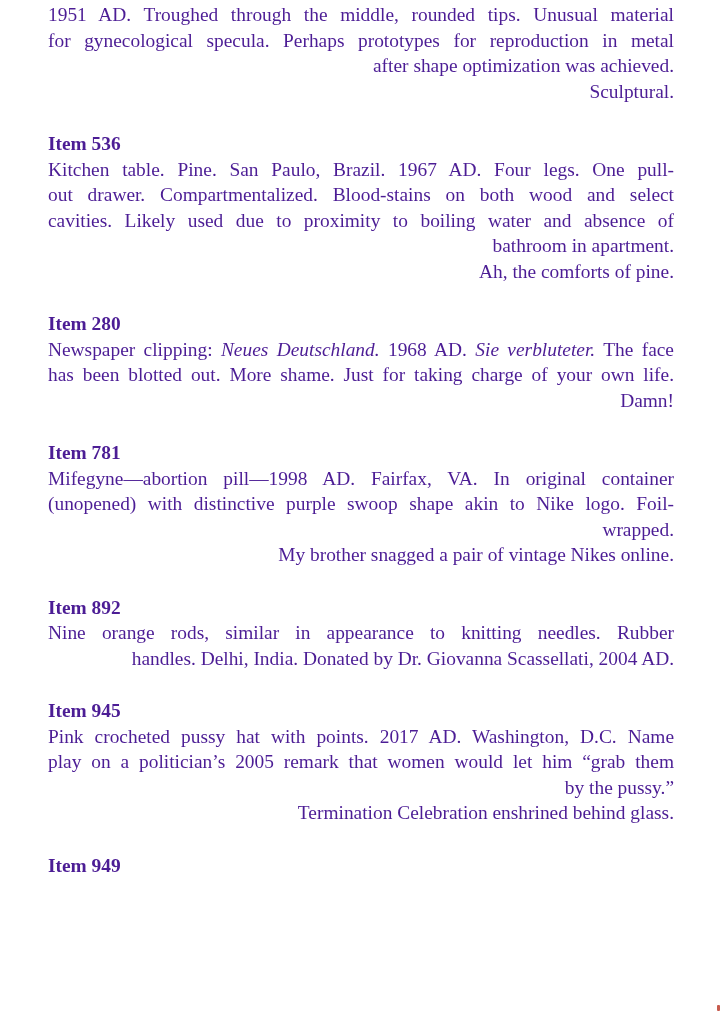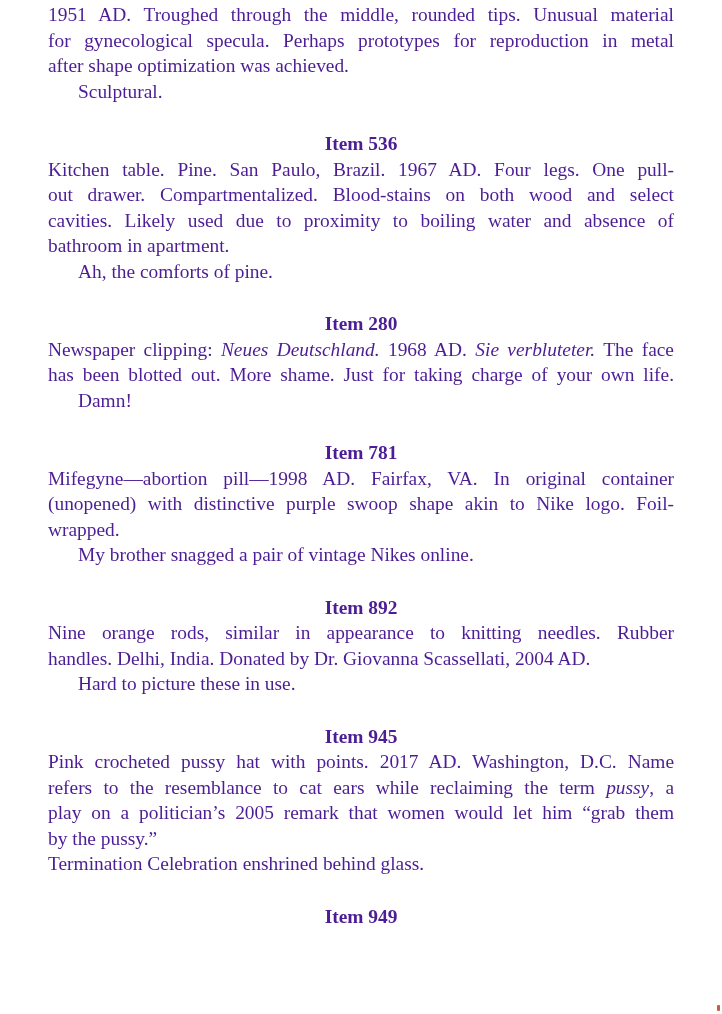--- a/index.html
+++ b/index.html
@@ -24,26 +24,25 @@
     color: #1b1b1b;
   }
   .item-section { margin-top: 27px; }
   .item-section:first-child { margin-top: 0; }
   .item-heading {
     font-size: inherit;
     line-height: inherit;
     font-weight: bold;
     margin: 0;
     padding: 0;
-    text-align: center;
   }
   .para { margin: 0; padding: 0; }
   .line {
     white-space: normal;
-    text-align: left;
+    text-align: right;
   }
   .line.justify {
     text-align: justify;
     text-align-last: justify;
   }
   .line.indent {
     padding-left: 30px;
   }
   .line i { font-style: italic; }
   .corner-artifact {
@@ -103,29 +102,25 @@
         <div class="para">
           <div class="line indent">My brother snagged a pair of vintage Nikes online.</div>
         </div>
       </section>
       <section class="item-section">
     <h2 class="item-heading">Item 892</h2>
   <div class="para">
           <div class="line justify">Nine orange rods, similar in appearance to knitting needles. Rubber</div>
           <div class="line">handles. Delhi, India. Donated by Dr. Giovanna Scassellati, 2004 AD.</div>
         </div>
-        <div class="para">
-          <div class="line indent">Hard to picture these in use.</div>
-        </div>
       </section>
       <section class="item-section">
     <h2 class="item-heading">Item 945</h2>
   <div class="para">
           <div class="line justify">Pink crocheted pussy hat with points. 2017 AD. Washington, D.C. Name</div>
-          <div class="line justify">refers to the resemblance to cat ears while reclaiming the term <i>pussy</i>, a</div>
           <div class="line justify">play on a politician’s 2005 remark that women would let him “grab them</div>
           <div class="line">by the pussy.”</div>
         </div>
         <div class="para">
           <div class="line">Termination Celebration enshrined behind glass.</div>
         </div>
       </section>
       <section class="item-section">
     <h2 class="item-heading">Item 949</h2>
       </section>

